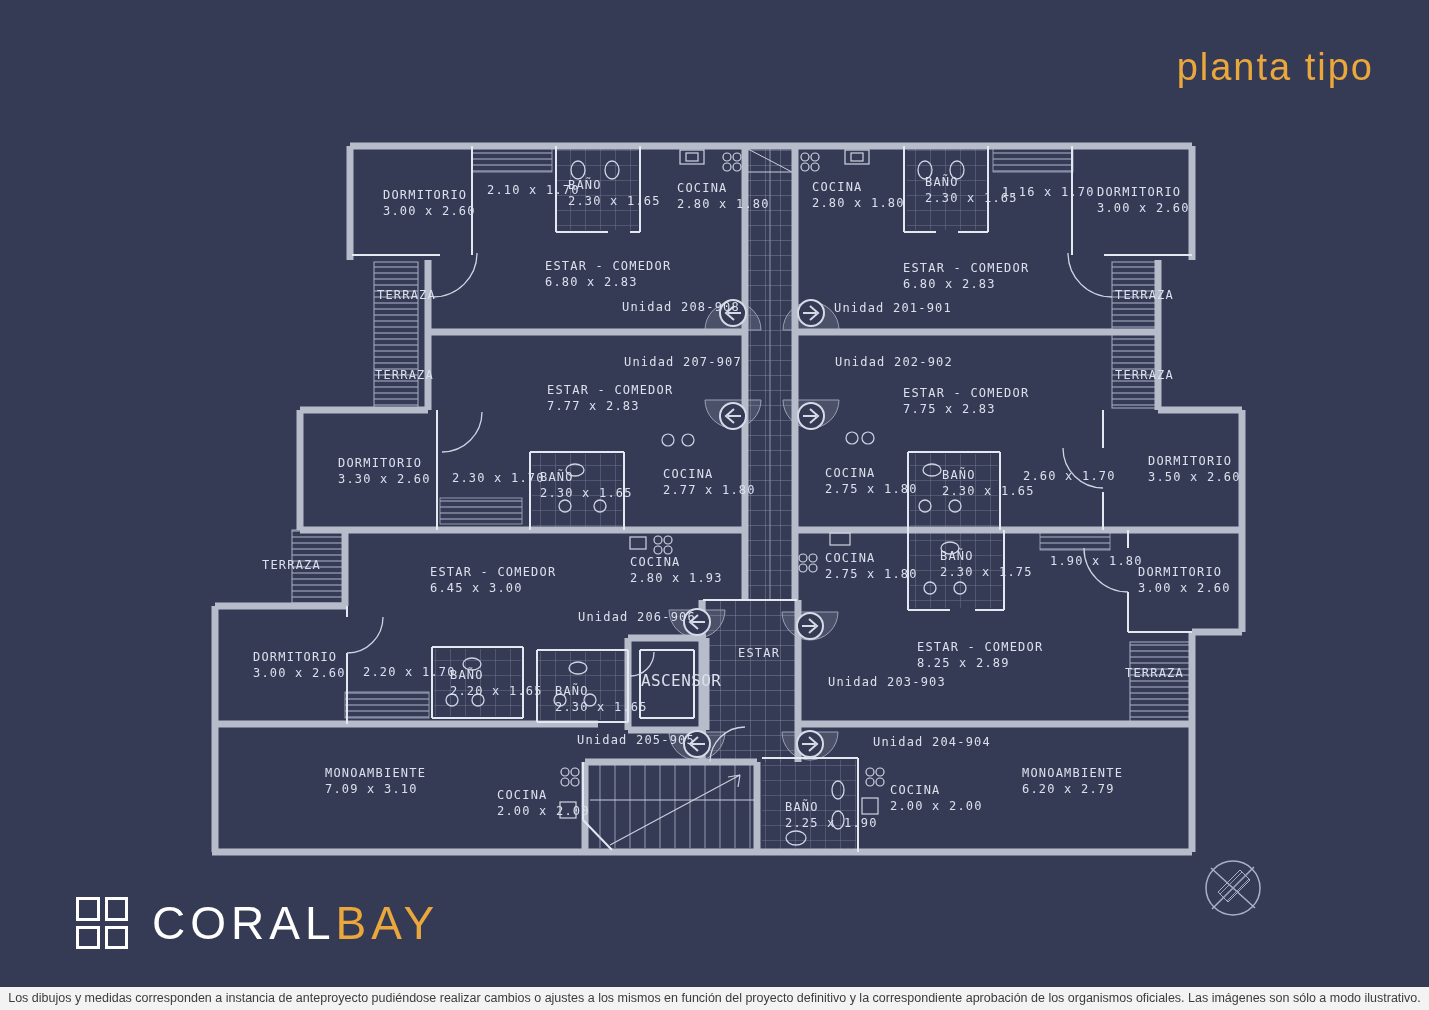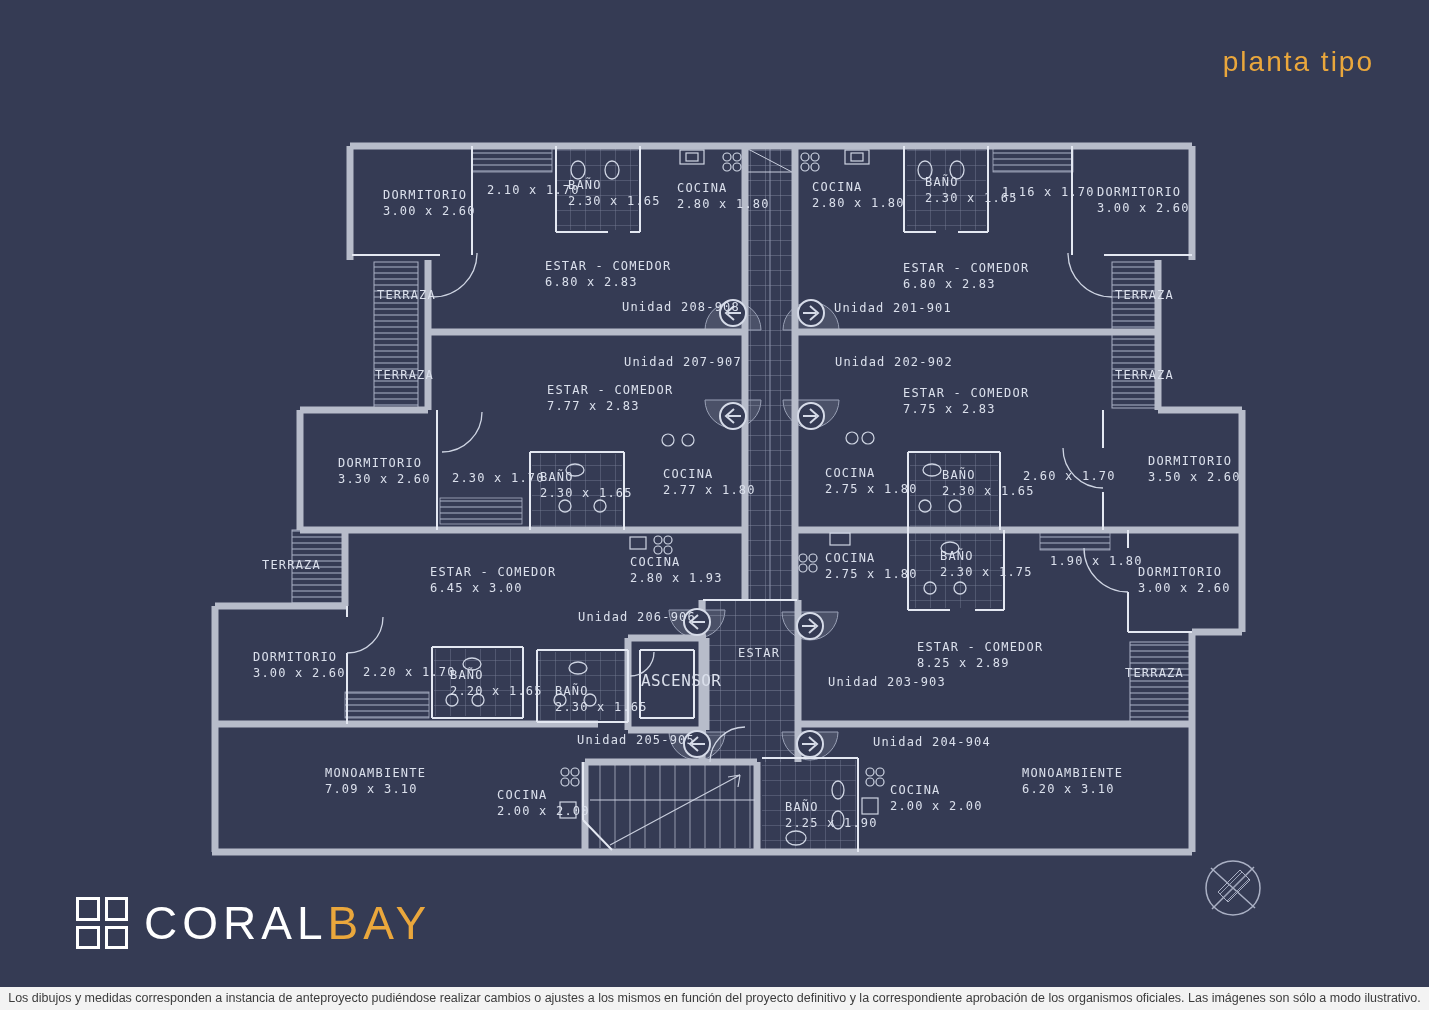--- a/index.html
+++ b/index.html
@@ -1,32 +1,32 @@
 <!DOCTYPE html>
 <html><head>
 <meta charset="utf-8">
 <style>
   html,body{margin:0;padding:0;background:#353b54;}
   body{width:1429px;height:1010px;position:relative;overflow:hidden;
        font-family:"Liberation Sans",sans-serif;}
   
-  .page-title{position:absolute;top:46px;right:55px;font-size:28px;
+  .page-title{position:absolute;top:46px;right:55px;font-size:38px;
     letter-spacing:2px;color:#eaa73c;font-weight:400;}
   
   #plan-svg{position:absolute;left:0;top:0;}
   .lbl{position:absolute;font:12px/1.3 "DejaVu Sans Mono",monospace;
     letter-spacing:1.2px;color:#dbe0ec;white-space:nowrap;z-index:5;}
   .lbl span{display:block;}
   .sm{font-size:16px;letter-spacing:.4px;}
   
   .logo{position:absolute;left:76px;top:896px;display:flex;align-items:center;z-index:6;}
   .logo-icon{width:52px;height:52px;display:grid;grid-template-columns:1fr 1fr;
     grid-template-rows:1fr 1fr;gap:5px;margin-right:16px;}
   .logo-icon div{border:3px solid #ffffff;}
-  .logo-text{font-size:46px;letter-spacing:5px;color:#ffffff;font-weight:400;}
+  .logo-text{font-size:46px;letter-spacing:5px;color:#ffffff;font-weight:400;margin-left:8px;}
   .logo-text .bay{color:#eaa73c;}
   
   .disclaimer{position:absolute;left:0;bottom:0;width:100%;height:23px;
     background:#f3f3f3;color:#3c3c3c;font-size:12.5px;line-height:23px;
     text-align:center;z-index:7;}
 </style>
 </head>
 <body>
 
 <div class="page-title">planta tipo</div>
@@ -411,21 +411,21 @@
 <div class="lbl" style="left:785px;top:800px">
     <span>BAÑO</span>
     <span>2.25 x 1.90</span>
   </div>
 <div class="lbl" style="left:890px;top:783px">
     <span>COCINA</span>
     <span>2.00 x 2.00</span>
   </div>
 <div class="lbl" style="left:1022px;top:766px">
     <span>MONOAMBIENTE</span>
-    <span>6.20 x 3.10</span>
+    <span>6.20 x 2.79</span>
   </div>
 
 <div class="logo">
   <div class="logo-icon">
     <div></div>
       <div></div>
       <div></div>
       <div></div>
   </div>
   <div class="logo-text"><span>CORAL</span><span class="bay">BAY</span></div>

